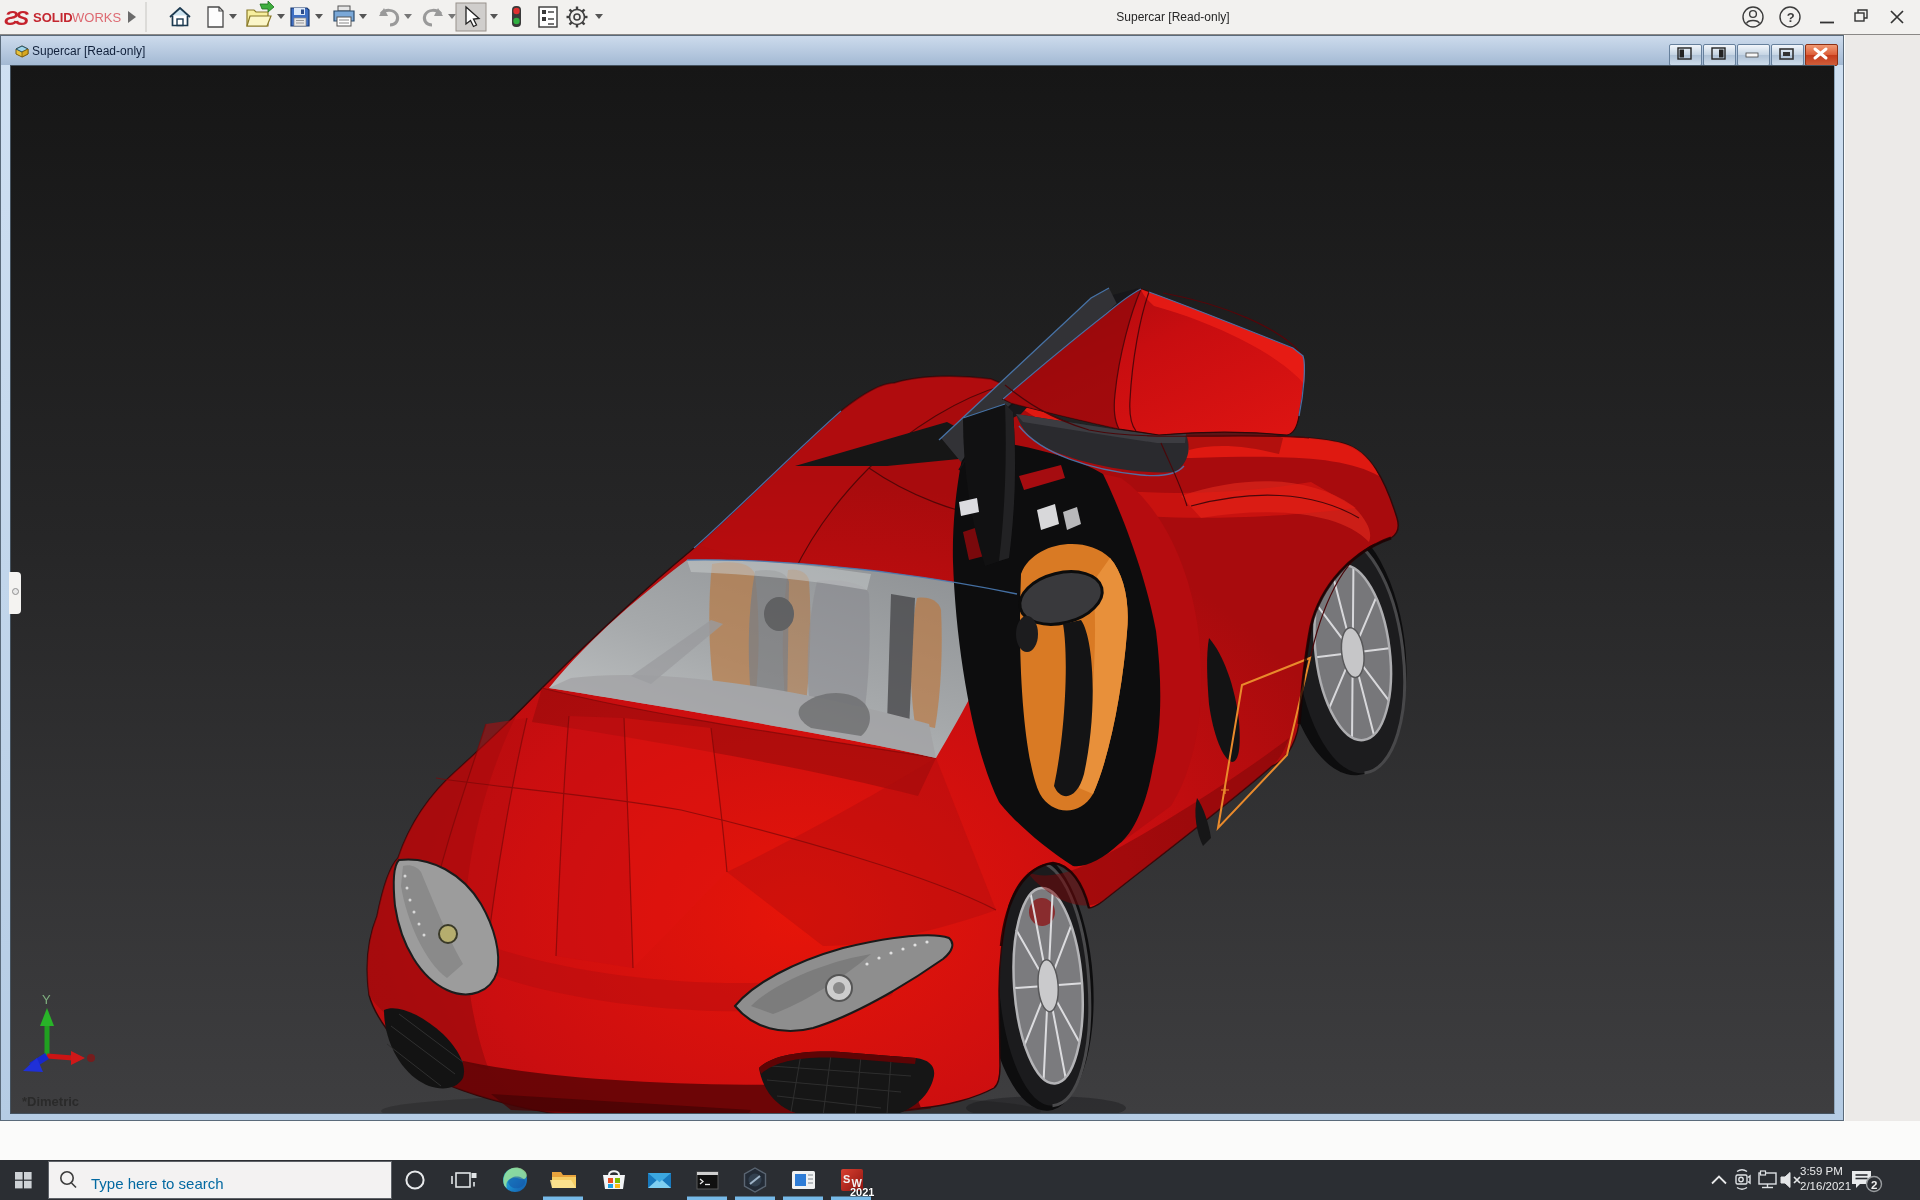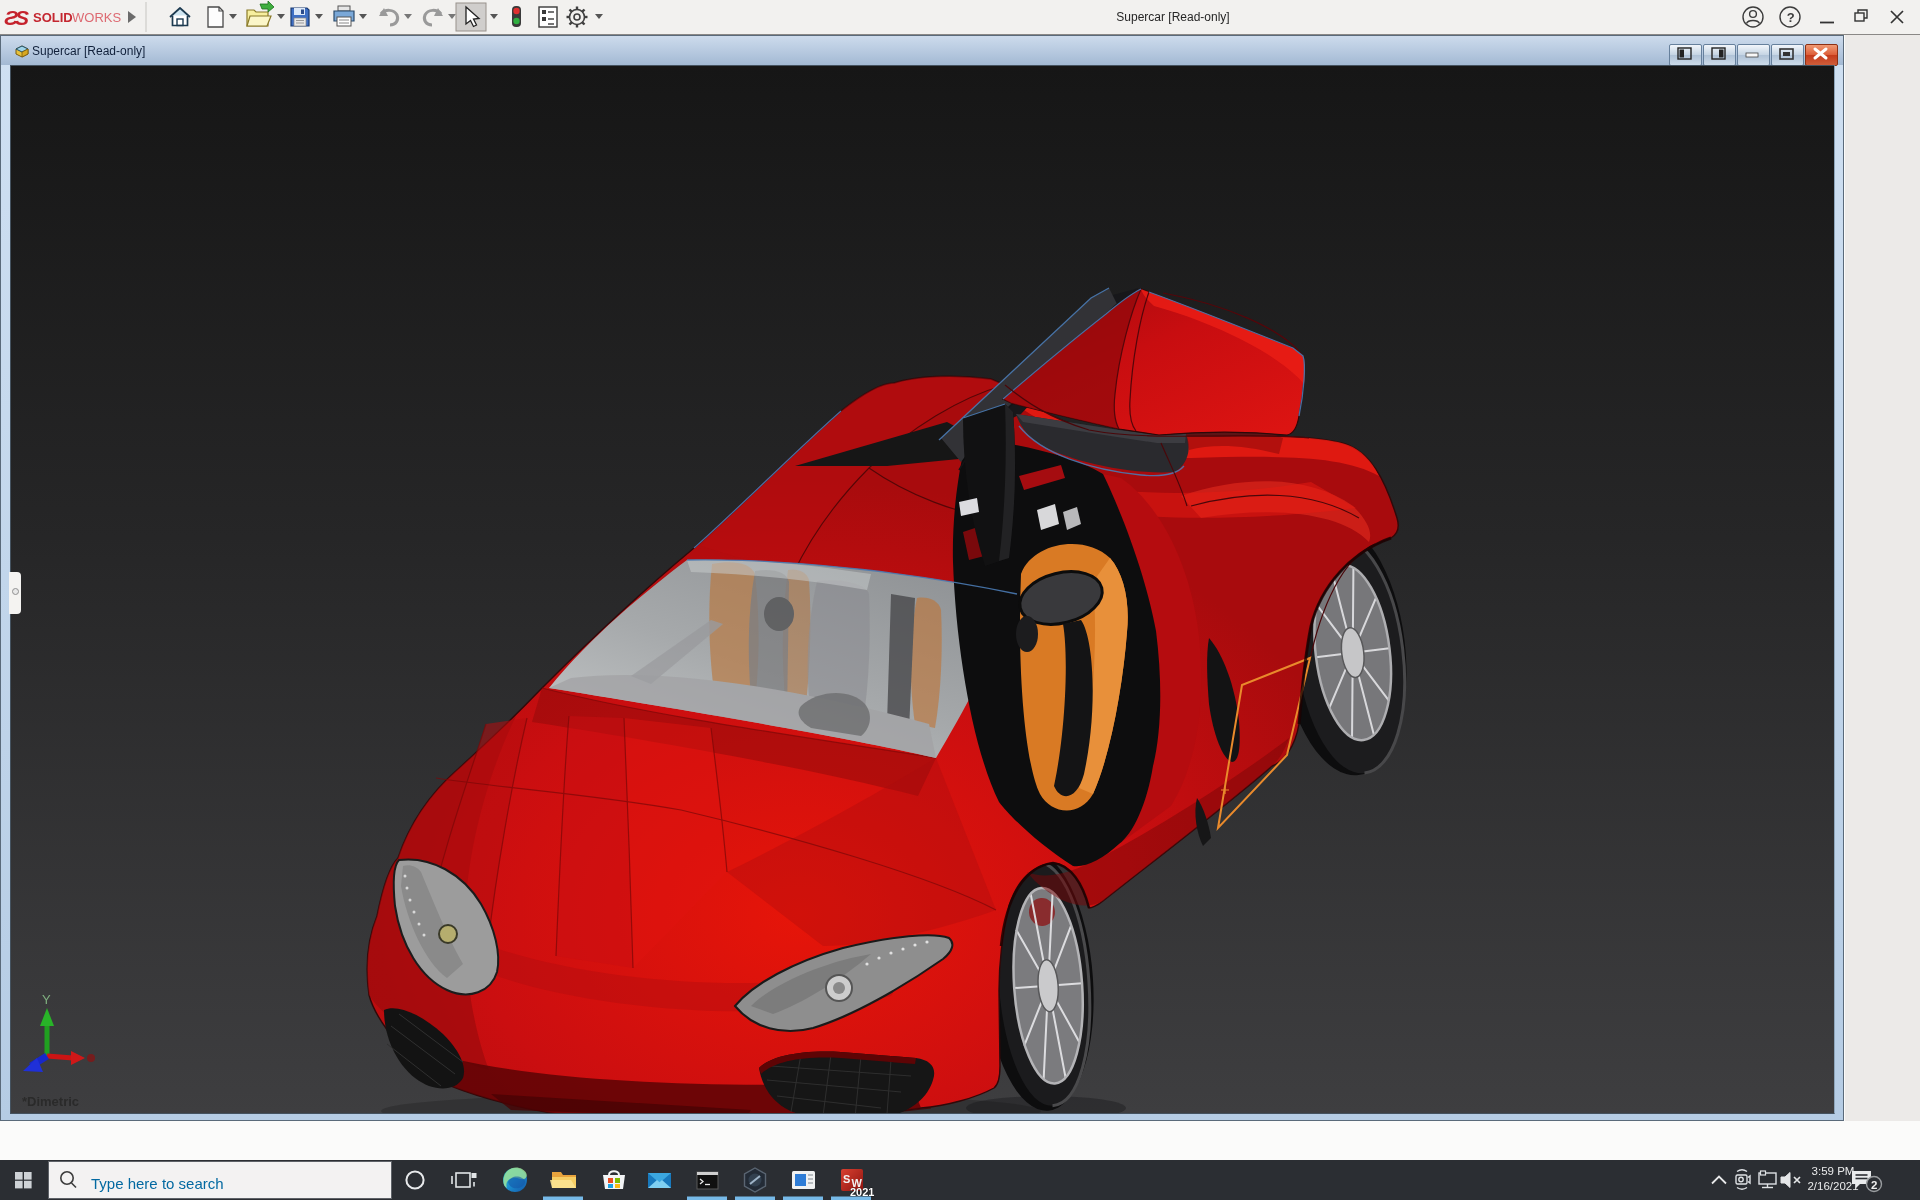--- a/index.html
+++ b/index.html
@@ -19,21 +19,21 @@
   #vpsvg{position:absolute;left:0;top:0;}
   .dbtn{position:absolute;top:8px;width:31px;height:20px;border:1px solid #66809c;border-radius:2px;
      background:linear-gradient(#f2f6fb,#c6d5e4 48%,#b0c3d7 52%,#ccdbe9);}
   #dclose{background:linear-gradient(#f09a74,#dd5f3a 48%,#c63c1c 52%,#cf5d3a);border-color:#8c3014;}
   #lefttab{left:9px;top:571px;width:12px;height:42px;background:#f4f3f1;border-radius:0 4px 4px 0;}
   #lefttab i{position:absolute;left:3px;top:16px;width:7px;height:7px;border-radius:50%;
      background:#e8e8e8;border:1px solid #909090;box-sizing:border-box;}
   #taskbar{left:0;top:1160px;width:1920px;height:40px;background:#2b2e33;}
   #search{position:absolute;left:48px;top:1px;width:344px;height:38px;background:#f3f2f2;border:1px solid #5e6268;box-sizing:border-box;}
   #search span{position:absolute;left:42px;top:13px;font-size:15px;color:#0369a1;}
-  #traytime{position:absolute;left:1800px;top:4px;width:66px;text-align:center;font-size:11.5px;color:#e9eaeb;line-height:15px;}
+  #traytime{position:absolute;left:1800px;top:4px;width:66px;font-size:11.5px;color:#e9eaeb;line-height:15px;}
 </style>
 </head>
 <body>
 <div class="abs" id="appbar"></div>
 <svg class="abs" id="topicons" width="1920" height="34" viewBox="0 0 1920 34">
 
   <text x="4" y="25" font-size="21" font-weight="bold" font-style="italic" fill="#c5222c">Ƨ</text>
   <text x="15" y="25" font-size="21" font-weight="bold" font-style="italic" fill="#c5222c">S</text>
   <text x="33" y="22" font-size="13" font-weight="bold" fill="#c42730">SOLID</text>
   <text x="72" y="22" font-size="13" fill="#dd6a72">WORKS</text>

